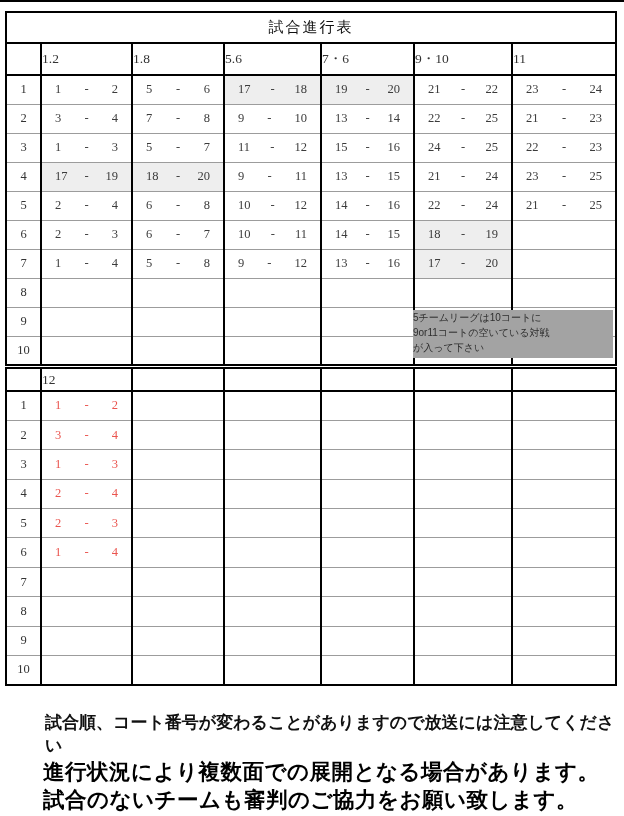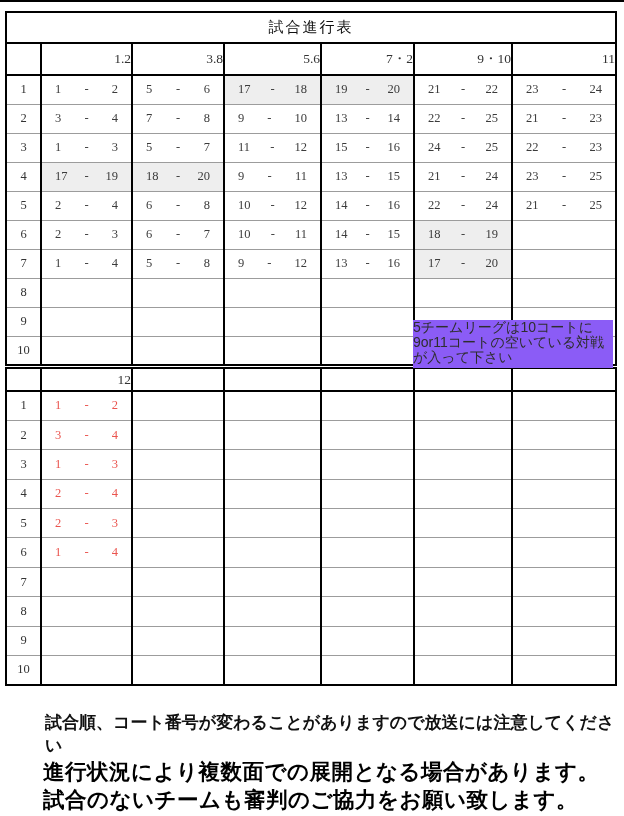--- a/index.html
+++ b/index.html
@@ -7,37 +7,37 @@
         font-family:"Liberation Serif","DejaVu Serif",serif;color:#3b3b3b;}
   #top-line{position:absolute;left:0;top:0;width:624px;height:2px;background:#000;}
 
   table.grid{border-collapse:collapse;table-layout:fixed;position:absolute;left:5px;
              background:#fff;border:2px solid #000;}
   table.grid td,table.grid th{padding:0;margin:0;vertical-align:middle;overflow:hidden;
              font-weight:normal;}
   tr.title-row th{height:29px;border-bottom:2px solid #000;font-size:15px;color:#111;
              letter-spacing:2px;text-align:center;}
   tr.hdr th{height:30px;border-left:2px solid #000;border-bottom:2px solid #000;
-             font-size:13.5px;color:#333;text-align:right;}
+             font-size:13.5px;color:#333;text-align:left;}
   tr.hdr th.num{border-left:none;}
   #table2 tr.hdr th{height:21px;}
   tr.body-row{height:29px;}
   #table2 tr.body-row{height:29.4px;}
   tr.body-row td{border-left:2px solid #000;border-top:1px solid #9c9c9c;font-size:12.5px;}
   tr.body-row td.num{border-left:none;text-align:center;color:#333;}
   tr.body-row:first-of-type td{border-top:none;}
   .cell-inner{display:flex;justify-content:space-between;align-items:center;
              padding:0 13px;height:100%;}
   .cell-inner .dash{flex:0 0 auto;}
   td.shaded{background:#eee;text-align:center;}
   td.redcell{color:#ea544e;}
 
-  #annotation{position:absolute;left:413px;top:320px;width:200px;height:48px;background:#8b5cf6;
+  #annotation{position:absolute;left:413px;top:310px;width:200px;height:48px;background:#a3a3a3;
              font-family:"Liberation Sans","DejaVu Sans",sans-serif;
-             font-size:14px;line-height:15px;color:#2e2e2e;z-index:5;}
+             font-size:10px;line-height:15px;color:#2e2e2e;z-index:5;}
 
   .footer-note{position:absolute;left:45px;font-family:"Liberation Sans","DejaVu Sans",sans-serif;
              font-weight:bold;font-size:17px;color:#111;}
   #footer-note-1{top:711px;}
   #footer-note-2{top:739px;}
   .footer-big{position:absolute;left:43px;font-family:"Liberation Serif","DejaVu Serif",serif;
              font-weight:bold;font-size:21.5px;color:#000000;letter-spacing:0.5px;}
   #footer-big-1{top:757px;}
   #footer-big-2{top:785px;}
 </style>
@@ -59,23 +59,23 @@
       </colgroup>
     <thead>
       <tr class="title-row">
         <th colspan="7">試合進行表</th>
       </tr>
     </thead>
     <tbody>
         <tr class="hdr">
           <th class="num"></th>
           <th>1.2</th>
-          <th>3.8</th>
+          <th>1.8</th>
           <th>5.6</th>
-          <th>7・2</th>
+          <th>7・6</th>
           <th>9・10</th>
           <th>11</th>
         </tr>
         <tr class="body-row">
           <td class="num">1</td>
           <td>
             <div class="cell-inner">
               <span>1</span>
               <span class="dash">-</span>
               <span>2</span>

